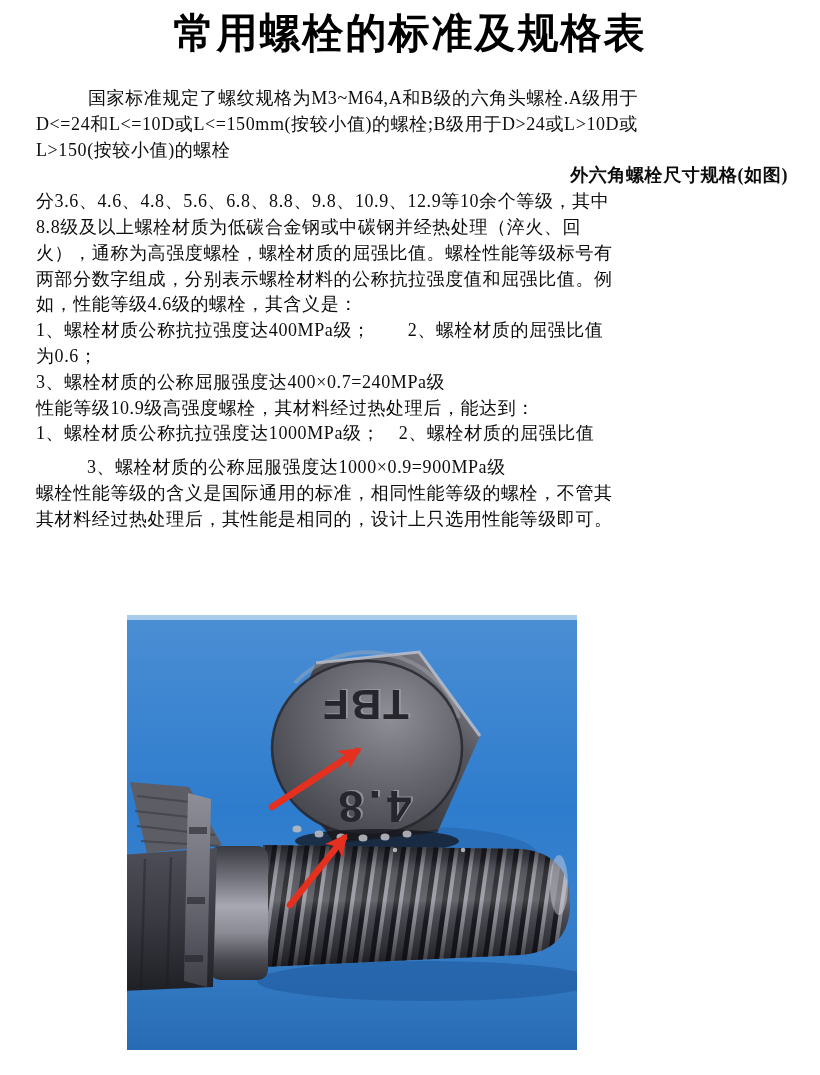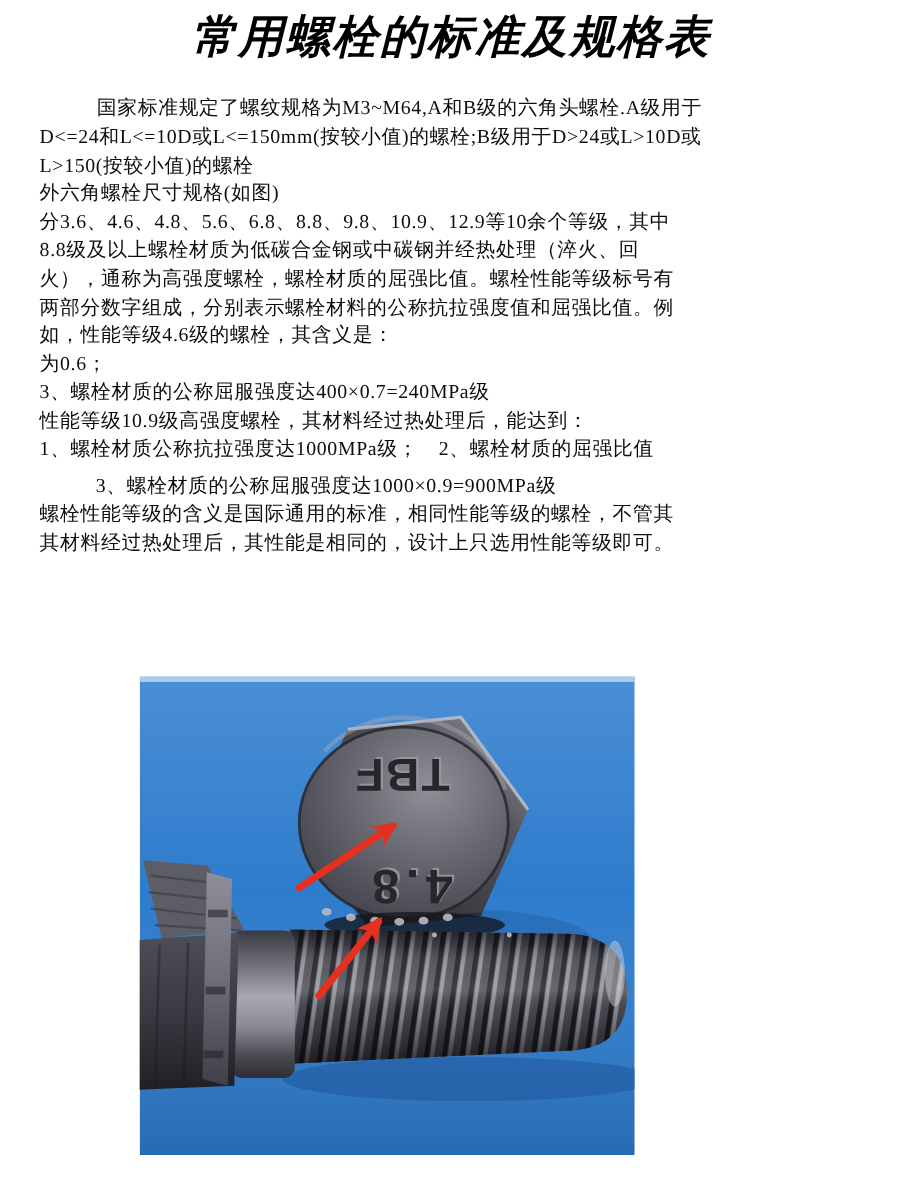--- a/index.html
+++ b/index.html
@@ -3,28 +3,28 @@
 <meta charset="utf-8">
 <style>
   html,body{margin:0;padding:0;background:#ffffff;}
   .page{
     position:relative;width:820px;height:1075px;background:#ffffff;overflow:hidden;
     font-family:"Liberation Serif","DejaVu Serif",serif;color:#0d0d0d;
   }
   .title{
     position:absolute;top:8px;left:0;width:820px;margin:0;text-align:center;
     font-family:"Liberation Sans","DejaVu Sans",sans-serif;font-weight:700;
-    font-size:41px;line-height:50px;letter-spacing:2px;color:#000;font-style:italic;
+    font-size:41px;line-height:50px;letter-spacing:2px;color:#000;
   }
   .text{
     position:absolute;left:36px;top:86px;width:752px;font-size:18px;letter-spacing:0.6px;
   }
   .line{margin:0;line-height:25.8px;white-space:pre-wrap;}
   .line.indent{text-indent:52px;}
-  .line.center{text-align:left;}
+  .line.center{text-align:right;font-weight:bold;}
   .line.gap{margin-top:8px;}
   .line.slight-indent{padding-left:7px;margin-left:44px;}
   .photo{position:absolute;left:127px;top:615px;width:450px;height:435px;}
   .photo svg{display:block;}
 </style>
 </head>
 <body>
 
 <div class="page">
 
@@ -33,20 +33,21 @@
   <div class="text">
       <p class="line indent">国家标准规定了螺纹规格为M3~M64,A和B级的六角头螺栓.A级用于</p>
       <p class="line">D&lt;=24和L&lt;=10D或L&lt;=150mm(按较小值)的螺栓;B级用于D&gt;24或L&gt;10D或</p>
       <p class="line">L&gt;150(按较小值)的螺栓</p>
       <p class="line center">外六角螺栓尺寸规格(如图)</p>
       <p class="line">分3.6、4.6、4.8、5.6、6.8、8.8、9.8、10.9、12.9等10余个等级，其中</p>
       <p class="line">8.8级及以上螺栓材质为低碳合金钢或中碳钢并经热处理（淬火、回</p>
       <p class="line">火），通称为高强度螺栓，螺栓材质的屈强比值。螺栓性能等级标号有</p>
       <p class="line">两部分数字组成，分别表示螺栓材料的公称抗拉强度值和屈强比值。例</p>
       <p class="line">如，性能等级4.6级的螺栓，其含义是：</p>
+      <p class="line">1、螺栓材质公称抗拉强度达400MPa级；　　2、螺栓材质的屈强比值</p>
       <p class="line">为0.6；</p>
       <p class="line">3、螺栓材质的公称屈服强度达400×0.7=240MPa级</p>
       <p class="line">性能等级10.9级高强度螺栓，其材料经过热处理后，能达到：</p>
       <p class="line">1、螺栓材质公称抗拉强度达1000MPa级；　2、螺栓材质的屈强比值</p>
       <p class="line gap slight-indent">3、螺栓材质的公称屈服强度达1000×0.9=900MPa级</p>
       <p class="line">螺栓性能等级的含义是国际通用的标准，相同性能等级的螺栓，不管其</p>
       <p class="line">其材料经过热处理后，其性能是相同的，设计上只选用性能等级即可。</p>
     </div>
 
   <div class="photo">

